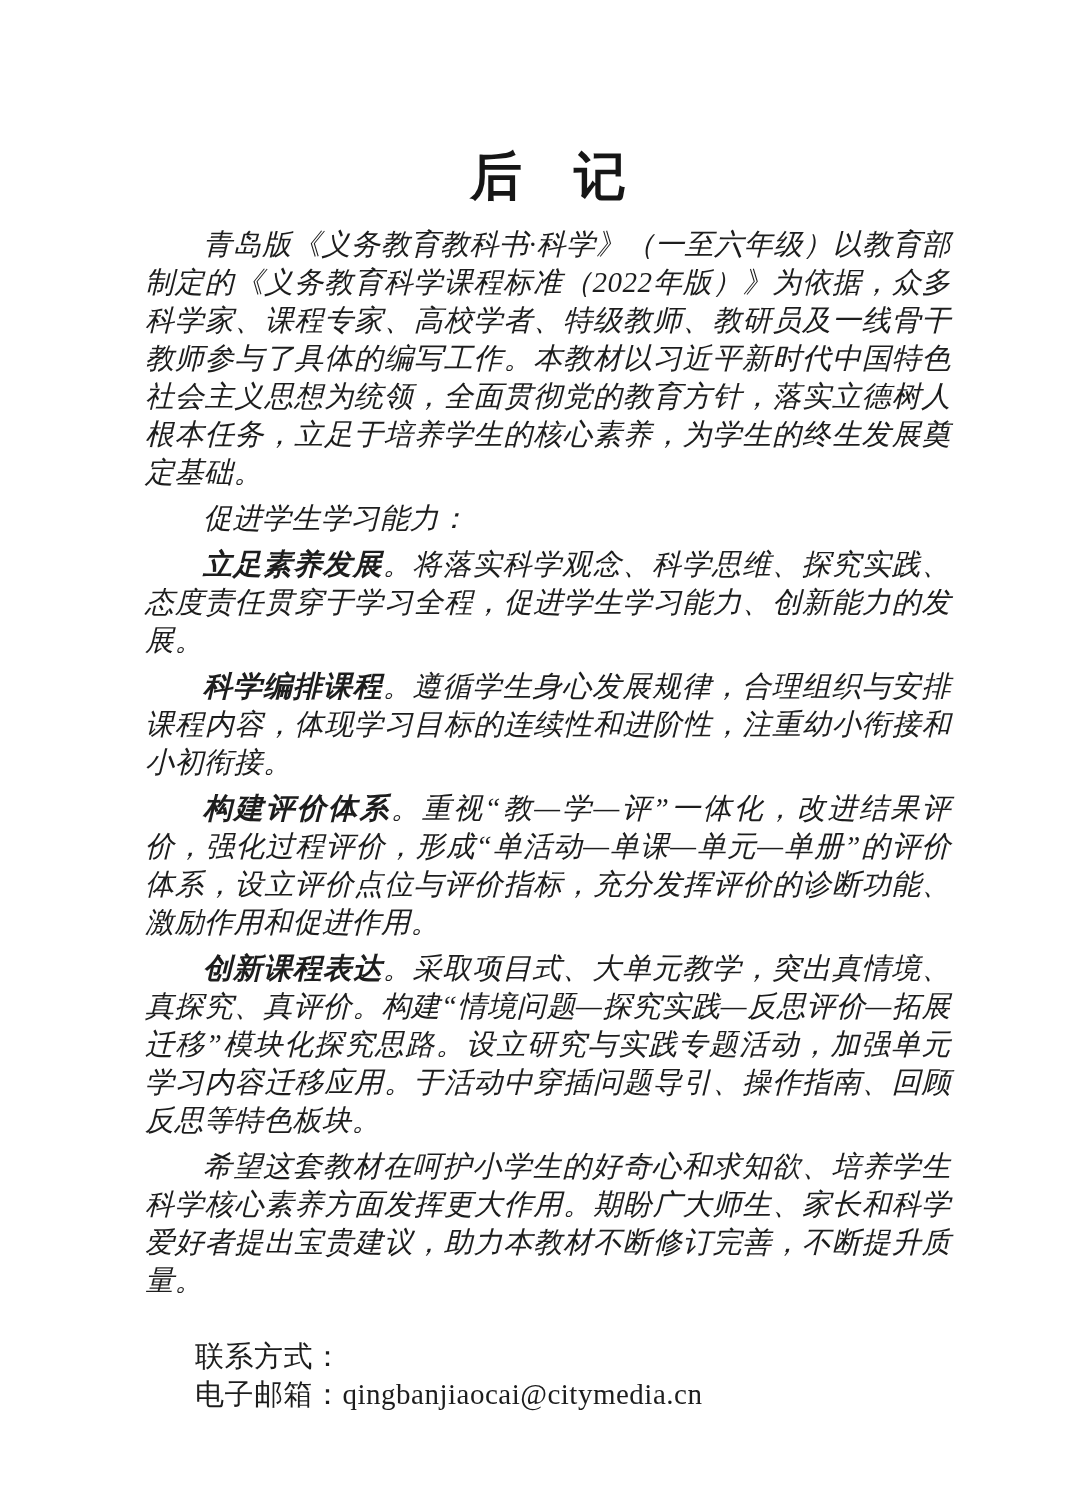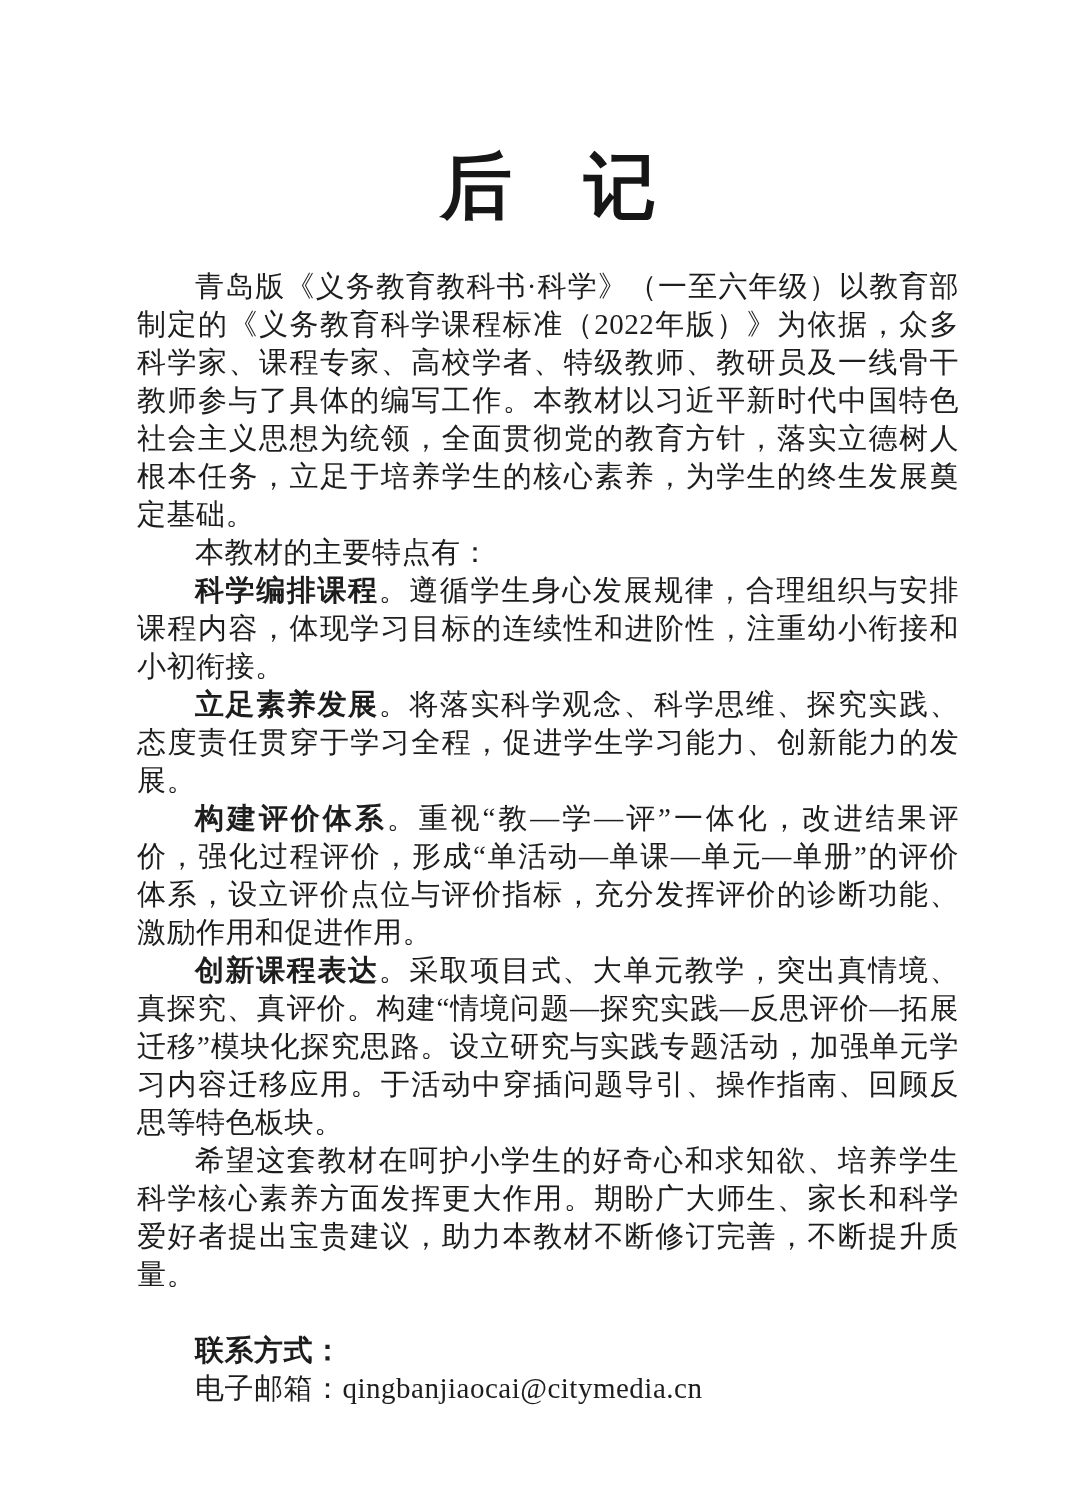--- a/index.html
+++ b/index.html
@@ -13,72 +13,73 @@
     height: 1508px;
     margin: 0 auto;
     background: #ffffff;
     color: #1d1d1d;
     font-family: "Liberation Serif", "DejaVu Serif", serif;
     box-sizing: border-box;
     padding: 148px 124px 0 137px;
     overflow: hidden;
   }
   .title {
-    font-size: 72px;
+    font-size: 52px;
     font-weight: bold;
     text-align: center;
-    margin: 0 0 40px 0;
+    margin: 0 0 20px 0;
     line-height: 1.1;
     color: #161616;
     white-space: pre;
   }
   .body-text {
     font-size: 29px;
     line-height: 38px;
     text-align: justify;
     letter-spacing: 0.5px;
   }
   .para {
-    margin: 0;
+    margin: 8px;
     text-indent: 2em;
+    font-style: italic;
   }
   .para .lead {
     font-weight: bold;
   }
   .contact-block {
     margin-top: 38px;
   }
   .contact-block p {
     margin: 0;
     text-indent: 2em;
   }
   .contact-heading {
-    font-weight: bold;
+    font-weight: normal;
   }
   .email-address {
     font-family: "Liberation Serif", "DejaVu Serif", serif;
     letter-spacing: 0.5px;
   }
 </style>
 </head>
 <body>
 
 <div class="page">
 
   <h1 class="title">后　记</h1>
 
   <div class="body-text">
 
     <p class="para"><strong class="lead"></strong><span>青岛版《义务教育教科书·科学》（一至六年级）以教育部制定的《义务教育科学课程标准（2022年版）》为依据，众多科学家、课程专家、高校学者、特级教师、教研员及一线骨干教师参与了具体的编写工作。本教材以习近平新时代中国特色社会主义思想为统领，全面贯彻党的教育方针，落实立德树人根本任务，立足于培养学生的核心素养，为学生的终生发展奠定基础。</span></p>
 
-    <p class="para"><strong class="lead"></strong><span>本教材的主要特点有：</span></p>
+    <p class="para"><strong class="lead"></strong><span>促进学生学习能力：</span></p>
+
+    <p class="para"><strong class="lead">立足素养发展</strong><span>。将落实科学观念、科学思维、探究实践、态度责任贯穿于学习全程，促进学生学习能力、创新能力的发展。</span></p>
 
     <p class="para"><strong class="lead">科学编排课程</strong><span>。遵循学生身心发展规律，合理组织与安排课程内容，体现学习目标的连续性和进阶性，注重幼小衔接和小初衔接。</span></p>
-
-    <p class="para"><strong class="lead">立足素养发展</strong><span>。将落实科学观念、科学思维、探究实践、态度责任贯穿于学习全程，促进学生学习能力、创新能力的发展。</span></p>
 
 
     <p class="para"><strong class="lead">构建评价体系</strong><span>。重视“教—学—评”一体化，改进结果评价，强化过程评价，形成“单活动—单课—单元—单册”的评价体系，设立评价点位与评价指标，充分发挥评价的诊断功能、激励作用和促进作用。</span></p>
 
     <p class="para"><strong class="lead">创新课程表达</strong><span>。采取项目式、大单元教学，突出真情境、真探究、真评价。构建“情境问题—探究实践—反思评价—拓展迁移”模块化探究思路。设立研究与实践专题活动，加强单元学习内容迁移应用。于活动中穿插问题导引、操作指南、回顾反思等特色板块。</span></p>
 
     <p class="para"><strong class="lead"></strong><span>希望这套教材在呵护小学生的好奇心和求知欲、培养学生科学核心素养方面发挥更大作用。期盼广大师生、家长和科学爱好者提出宝贵建议，助力本教材不断修订完善，不断提升质量。</span></p>
 
     <div class="contact-block">
       <p class="contact-heading">联系方式：</p>

